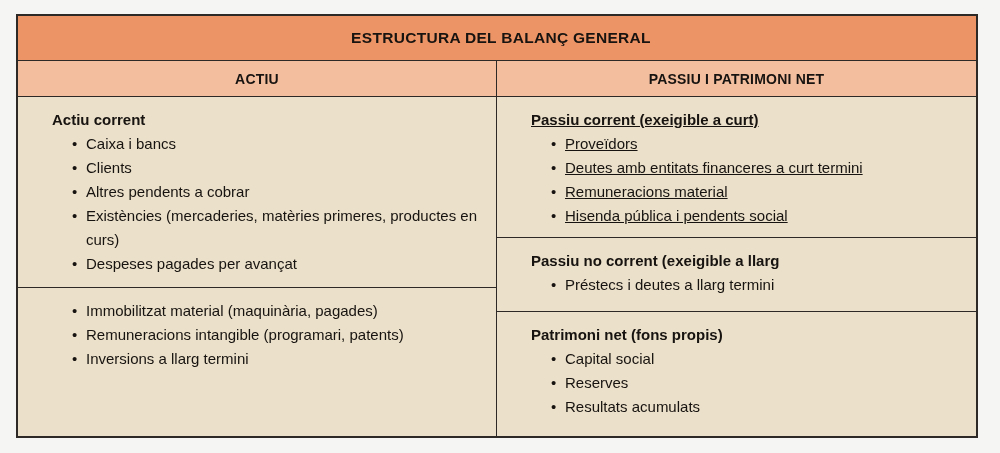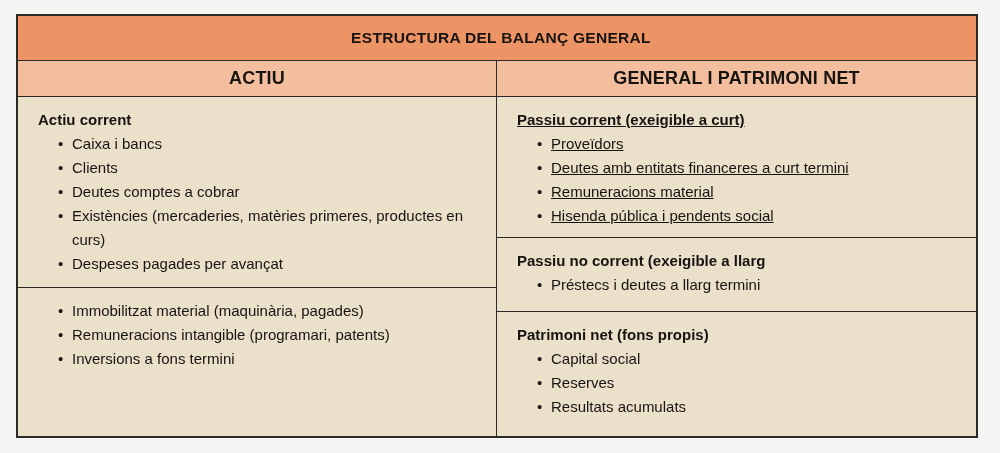--- a/index.html
+++ b/index.html
@@ -39,41 +39,41 @@
     flex: 0 0 36px;
     display: flex;
     border-bottom: 1.5px solid #2d2926;
   }
   .subheader-cell {
     flex: 1 1 50%;
     background: #f2be9e;
     display: flex;
     align-items: center;
     justify-content: center;
-    font-size: 18px;
+    font-size: 14px;
     font-weight: bold;
     letter-spacing: 0.2px;
     text-align: center;
   }
   .subheader-cell.left { border-right: 1.5px solid #2d2926; }
   .table-body {
     flex: 1 1 auto;
     display: flex;
     min-height: 0;
   }
   .col {
     flex: 1 1 50%;
     display: flex;
     flex-direction: column;
     min-width: 0;
   }
   .col.left { border-right: 1.5px solid #2d2926; }
   .cell {
     background: #ebe0c9;
-    padding: 11px 14px 8px 20px;
+    padding: 11px 14px 8px 34px;
     overflow: hidden;
   }
   .cell + .cell { border-top: 1.5px solid #2d2926; }
   .cell.h190 { flex: 0 0 190px; }
   .cell.h140 { flex: 0 0 140px; text-decoration: underline; }
   .cell.h74  { flex: 0 0 74px; }
   .cell.grow { flex: 1 1 auto; }
   .section-heading {
     font-size: 15px;
     font-weight: bold;
@@ -99,43 +99,43 @@
 <body>
 
 <div class="balance-table">
 
   <div class="title-row">
     <span class="title-text">ESTRUCTURA DEL BALANÇ GENERAL</span>
   </div>
 
   <div class="subheader-row">
     <div class="subheader-cell left">ACTIU</div>
-    <div class="subheader-cell">GENERAL I PATRIMONI NET</div>
+    <div class="subheader-cell">PASSIU I PATRIMONI NET</div>
   </div>
 
   <div class="table-body">
 
     <div class="col left">
 
       <div class="cell h190">
         <div class="section-heading">Actiu corrent</div>
         <ul class="item-list">
           <li><span class="bullet">•</span><b></b><span>Caixa i bancs</span></li>
           <li><span class="bullet">•</span><b></b><span>Clients</span></li>
-          <li><span class="bullet">•</span><b></b><span>Deutes comptes a cobrar</span></li>
+          <li><span class="bullet">•</span><b></b><span>Altres pendents a cobrar</span></li>
           <li><span class="bullet">•</span><b>Existències</b><span> (mercaderies, matèries primeres, productes en curs)</span></li>
           <li><span class="bullet">•</span><b></b><span>Despeses pagades per avançat</span></li>
         </ul>
       </div>
 
       <div class="cell grow">
         <ul class="item-list">
           <li><span class="bullet">•</span><b></b><span>Immobilitzat material (maquinària, pagades)</span></li>
           <li><span class="bullet">•</span><b></b><span>Remuneracions intangible (programari, patents)</span></li>
-          <li><span class="bullet">•</span><b></b><span>Inversions a fons termini</span></li>
+          <li><span class="bullet">•</span><b></b><span>Inversions a llarg termini</span></li>
         </ul>
       </div>
 
     </div>
 
     <div class="col">
 
       <div class="cell h140">
         <div class="section-heading">Passiu corrent (exeigible a curt)</div>
         <ul class="item-list">

